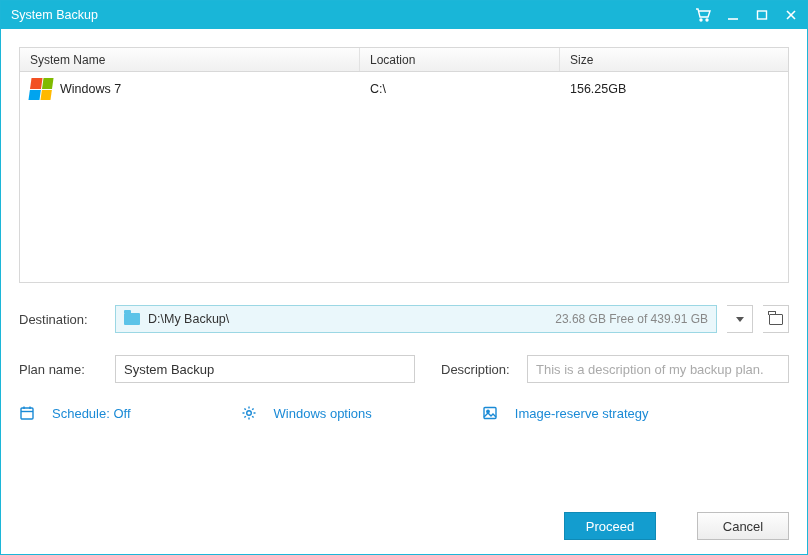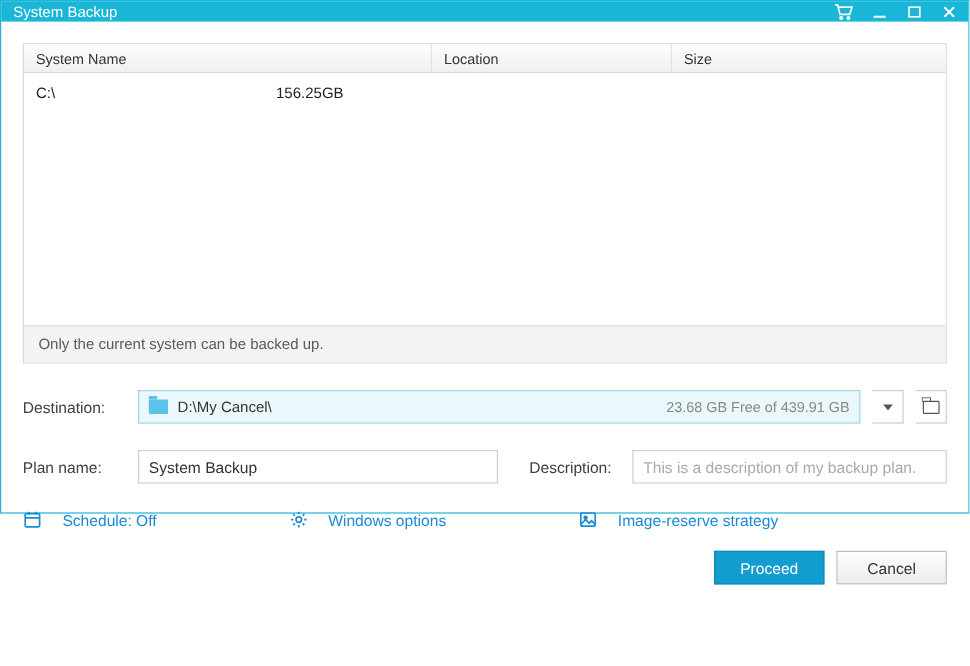--- a/index.html
+++ b/index.html
@@ -1,30 +1,30 @@
 <!DOCTYPE html>
 <html><head>
 <meta charset="utf-8">
 <style>
 * { box-sizing: border-box; margin: 0; padding: 0; font-family: "Segoe UI", Tahoma, sans-serif; }
 html, body { width: 808px; height: 555px; overflow: hidden; }
 
-.window { width: 808px; height: 428px; border: 1px solid #1cb6d8; background: #fff; display: flex; flex-direction: column; }
+.window { width: 808px; height: 555px; border: 1px solid #1cb6d8; background: #fff; display: flex; flex-direction: column; }
 
 
 .titlebar { height: 28px; background: #19b6d8; color: #fff; display: flex; align-items: center; padding: 0 8px 0 10px; font-size: 12.5px; }
 .titlebar .title { flex: 1; }
 .titlebar .tb-icons { display: flex; gap: 12px; align-items: center; }
 .tb-btn { width: 17px; height: 17px; display: flex; align-items: center; justify-content: center; cursor: pointer; }
 
 
 .body { flex: 1; padding: 18px 18px 14px 18px; display: flex; flex-direction: column; }
 
 
-.table-wrap { border: 1px solid #d8d8d8; display: flex; flex-direction: column; }
+.table-wrap { border: 1px solid #d8d8d8; display: flex; flex-direction: column; text-align: right; }
 .thead { display: flex; background: linear-gradient(#fdfdfd,#f0f0f0); border-bottom: 1px solid #d8d8d8; height: 24px; font-size: 12px; color: #333; }
 .th { display: flex; align-items: center; padding: 0 10px; border-right: 1px solid #e2e2e2; }
 .th:last-child { border-right: none; }
 .col-name { width: 340px; }
 .col-loc  { width: 200px; }
 .col-size { flex: 1; }
 .tscroll { height: 210px; overflow: hidden; background: #fff; }
 .trow { display: flex; height: 34px; align-items: center; font-size: 12.5px; color: #222; }
 .trow .td { display: flex; align-items: center; padding: 0 10px; }
 .trow .col-name { gap: 8px; }
@@ -48,21 +48,21 @@
 .desc-lbl { width: 76px; margin-left: 16px; }
 .desc-input { flex: 1; color:#aaa; }
 
 
 .links-row { display: flex; gap: 110px; margin-top: 22px; font-size: 13px; }
 .lnk { color: #1a8ad6; display: flex; align-items: center; gap: 17px; cursor: pointer; }
 .lnk svg { flex-shrink: 0; }
 
 
 .footer { margin-top: auto; padding-top: 18px; display: flex; justify-content: flex-end; gap: 10px; }
-.btn { min-width: 92px; height: 28px; font-size: 13px; border: 1px solid #bfbfbf; background: linear-gradient(#fdfdfd,#ededed); color:#333; cursor: pointer; }
+.btn { min-width: 92px; height: 28px; font-size: 13px; border: 1px solid #bfbfbf; background: linear-gradient(#fdfdfd,#ededed); color:#333; cursor: pointer; margin-left: 31px; }
 .btn-primary { background: #139dcf; border-color: #0f8ab6; color: #fff; }
 
 
 .winlogo { width:22px; height:22px; display:grid; grid-template-columns:1fr 1fr; grid-template-rows:1fr 1fr; gap:1px; transform: skewX(-8deg); }
 .winlogo span:nth-child(1){background:#f25022;}
 .winlogo span:nth-child(2){background:#7fba00;}
 .winlogo span:nth-child(3){background:#00a4ef;}
 .winlogo span:nth-child(4){background:#ffb900;}
 .folder-blue { width:16px;height:12px;background:#5cc3e8;border-radius:1px;position:relative; }
 .folder-blue::before{content:"";position:absolute;top:-3px;left:0;width:7px;height:3px;background:#5cc3e8;border-radius:1px 1px 0 0;}
@@ -104,32 +104,40 @@
   <div class="body">
 
     <div class="table-wrap">
       <div class="thead">
         <div class="th col-name">System Name</div>
         <div class="th col-loc">Location</div>
         <div class="th col-size">Size</div>
       </div>
       <div class="tscroll">
         <div class="trow">
+          <div class="td col-name">
+            <span class="winlogo">
+                <span></span>
+                <span></span>
+                <span></span>
+                <span></span>
+              </span>
+            <span>Windows 7</span>
+          </div>
           <div class="td col-loc">C:\</div>
           <div class="td col-size">156.25GB</div>
         </div>
       </div>
-      <div class="hint-bar">Only the current system can be backed up.</div>
     </div>
 
     <div class="row">
       <div class="lbl">Destination:</div>
       <div class="dest-box">
         <span class="folder-blue"></span>
-        <span>D:\My Cancel\</span>
+        <span>D:\My Backup\</span>
         <span class="dest-free">23.68 GB Free of 439.91 GB</span>
       </div>
       <div class="dest-btn dest-arrow">
         <span class="chevdown"></span>
       </div>
       <div class="dest-btn">
         <span class="folder-sm"></span>
       </div>
     </div>
 

